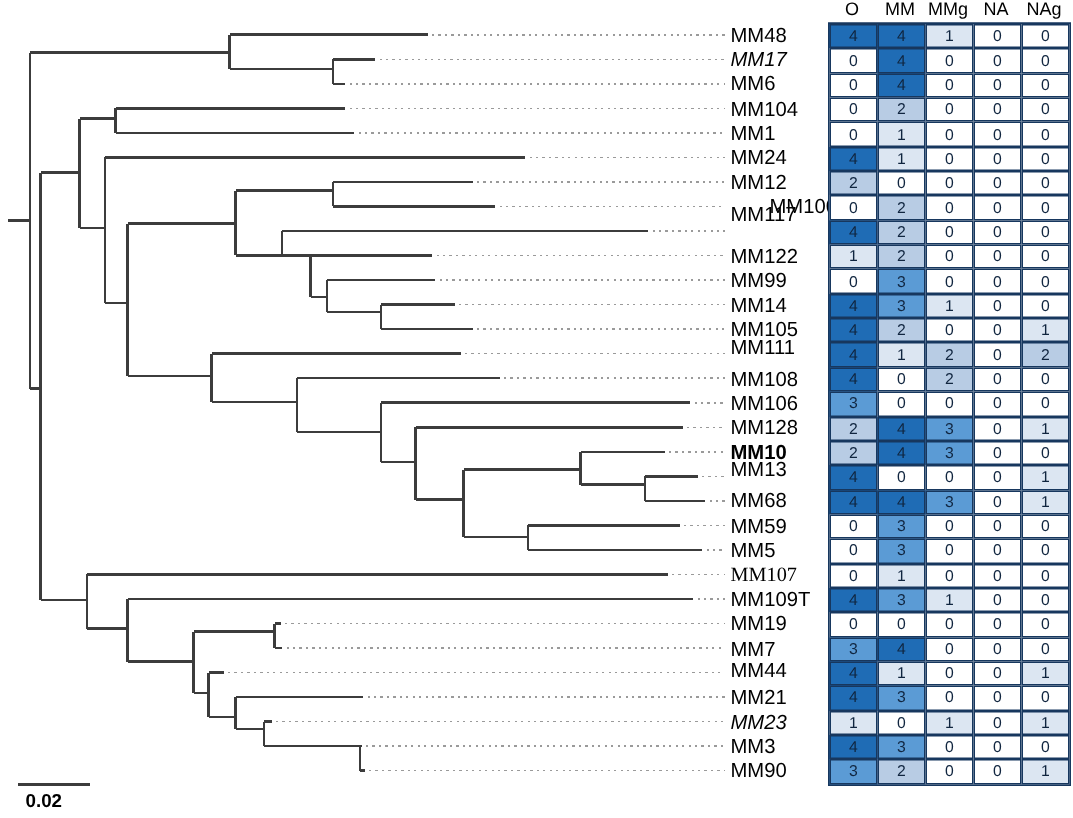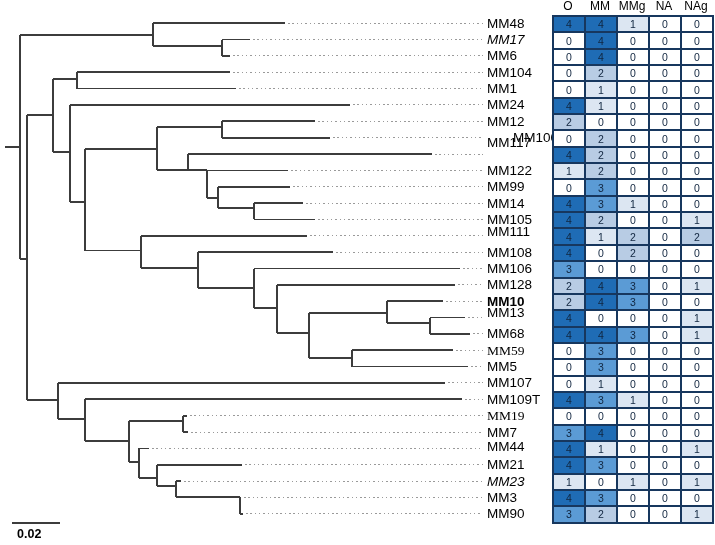--- a/index.html
+++ b/index.html
@@ -163,25 +163,25 @@
       <div class="taxon-label" style="top: 179.227px;">MM99</div>
       <div class="taxon-label" style="top: 195.583px;">MM14</div>
       <div class="taxon-label" style="top: 211.938px;">MM105</div>
       <div class="taxon-label" style="top: 224px;">MM111</div>
       <div class="taxon-label" style="top: 244.648px;">MM108</div>
       <div class="taxon-label" style="top: 261.002px;">MM106</div>
       <div class="taxon-label" style="top: 277.358px;">MM128</div>
       <div class="taxon-label" style="top: 293.712px; font-weight: bold;">MM10</div>
       <div class="taxon-label" style="top: 305px;">MM13</div>
       <div class="taxon-label" style="top: 326.423px;">MM68</div>
-      <div class="taxon-label" style="top: 342.777px; font-family: Liberation Serif, serif;">MM59</div>
+      <div class="taxon-label" style="top: 342.777px;">MM59</div>
       <div class="taxon-label" style="top: 359.132px;">MM5</div>
-      <div class="taxon-label" style="top: 375.488px;">MM107</div>
+      <div class="taxon-label" style="top: 375.488px; font-family: Liberation Serif, serif;">MM107</div>
       <div class="taxon-label" style="top: 391.842px;">MM109T</div>
-      <div class="taxon-label" style="top: 408.197px; font-family: Liberation Serif, serif;">MM19</div>
+      <div class="taxon-label" style="top: 408.197px;">MM19</div>
       <div class="taxon-label" style="top: 424.553px;">MM7</div>
       <div class="taxon-label" style="top: 439px;">MM44</div>
       <div class="taxon-label" style="top: 457.262px;">MM21</div>
       <div class="taxon-label" style="top: 473.618px; font-style: italic;">MM23</div>
       <div class="taxon-label" style="top: 489.973px;">MM3</div>
       <div class="taxon-label" style="top: 506.327px;">MM90</div>
     </div>
   <div id="colheads">
       <div class="colhead" style="left: 552px;">O</div>
       <div class="colhead" style="left: 584px;">MM</div>

